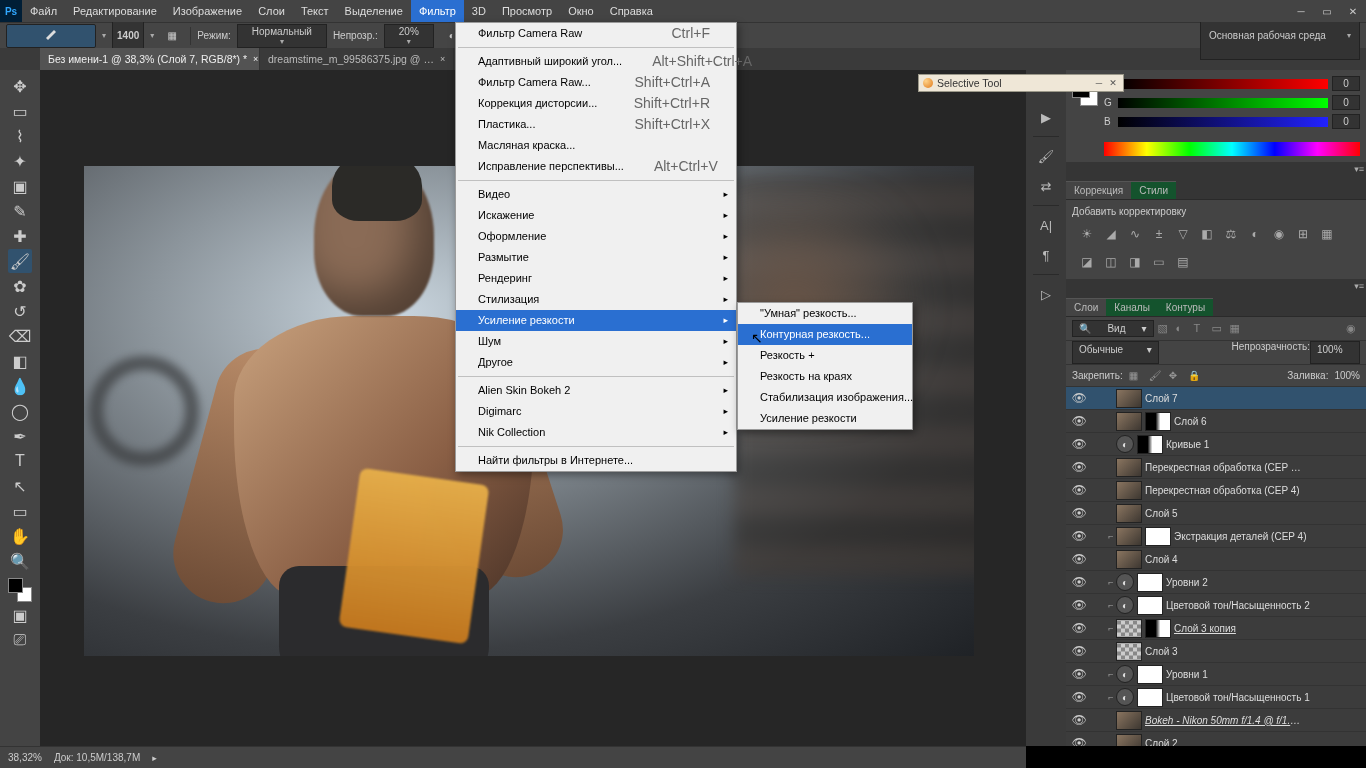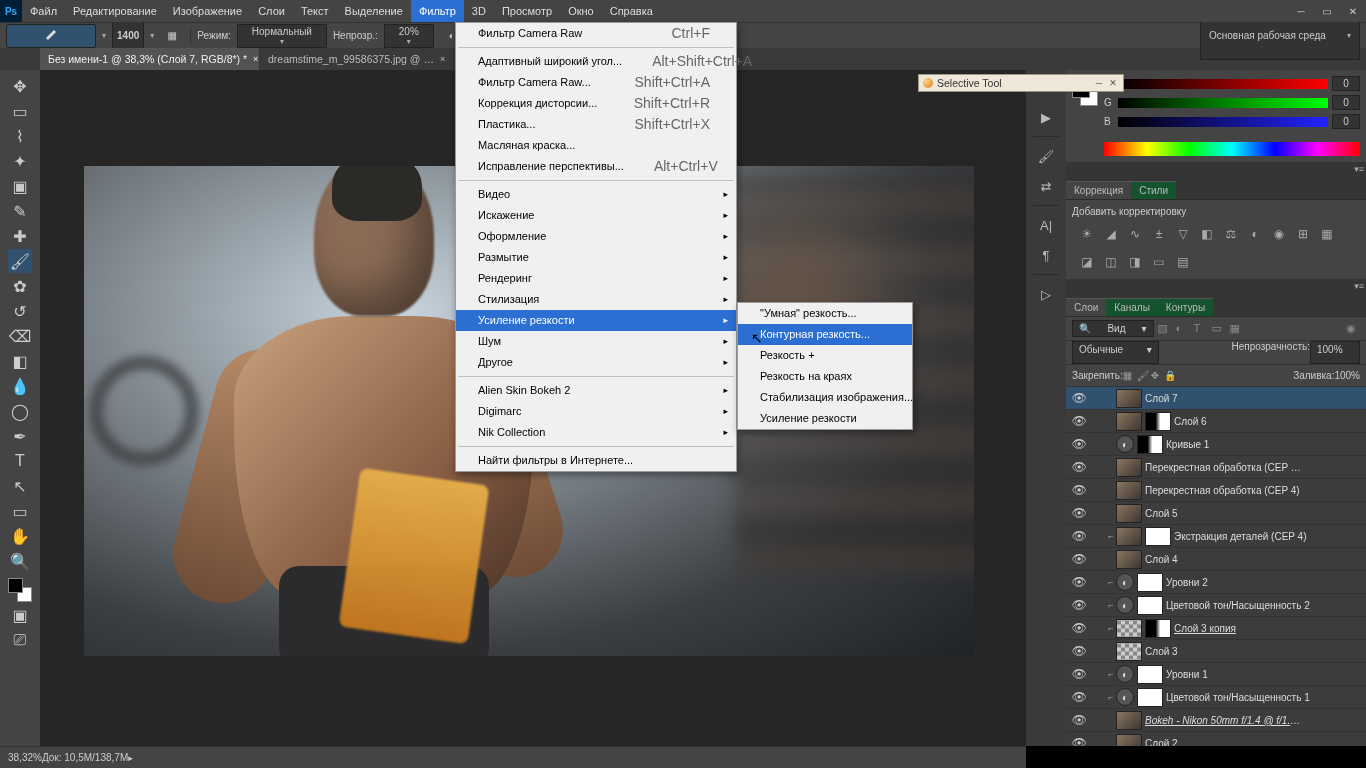--- a/index.html
+++ b/index.html
@@ -92,40 +92,40 @@
 .adj-grid { display:flex; flex-wrap:wrap; gap:6px; padding:2px 6px; }
 .adj-ic { width:18px; height:18px; color:#aaa; display:flex; align-items:center; justify-content:center; font-size:12px; }
 
 
 .layers-panel { flex:1; display:flex; flex-direction:column; min-height:0; }
 .layers-filter { height:24px; display:flex; align-items:center; gap:4px; padding:0 6px; border-bottom:1px solid #333; }
 .layers-filter .sel2 { background:#333; font-size:10px; color:#ccc; padding:2px 6px; border:1px solid #222; display:flex; align-items:center; gap:16px; }
 .filter-ic { width:14px; height:14px; color:#888; font-size:11px; }
 .layers-opts { height:24px; display:flex; padding:0 6px; font-size:10px; color:#ccc; border-bottom:1px solid #333; }
 .layers-opts .sel2 { background:#333; padding:2px 6px; border:1px solid #222; flex:1; max-width:140px; }
-.layers-lock { height:22px; display:flex; align-items:center; padding:0 6px; font-size:10px; color:#ccc; border-bottom:1px solid #333; }
+.layers-lock { height:22px; display:flex; align-items:center; padding:0 6px; gap:6px; font-size:10px; color:#ccc; border-bottom:1px solid #333; }
 .lock-ic { width:14px; font-size:10px; color:#999; }
 
 .layer-list { flex:1; overflow-y:auto; background:#3c3c3c; }
 .layer-row { display:flex; align-items:center; height:23px; border-bottom:1px solid #333; font-size:10px; color:#ddd; }
 .layer-row.sel { background:#31526e; }
 .vis { width:26px; text-align:center; font-size:12px; color:#ccc; }
 .link { width:14px; }
 .clip { width:10px; font-size:9px; color:#aaa; text-align:center; }
 .thumb { width:26px; height:19px; background:linear-gradient(135deg,#8a7560,#3d3731); border:1px solid #222; margin-right:3px; flex-shrink:0; }
 .thumb.mask { background:linear-gradient(90deg,#000 0%,#000 40%,#fff 60%,#fff 100%); }
 .thumb.white { background:#fff; }
 .thumb.adj { background:#555; display:flex; align-items:center; justify-content:center; font-size:10px; border-radius:50%; width:18px; height:18px; }
 .thumb.checker { background:repeating-conic-gradient(#888 0% 25%,#ccc 0% 50%) 0/8px 8px; }
 .lname { white-space:nowrap; overflow:hidden; text-overflow:ellipsis; max-width:160px; }
 .lname.ul { text-decoration:underline; }
 .lname.it { font-style:italic; }
 
 
-.statusbar { position:absolute; bottom:0; left:0; height:22px; width:1026px; background:#444; display:flex; align-items:center; padding:0 8px; color:#ccc; font-size:10px; border-top:1px solid #333; }
+.statusbar { position:absolute; bottom:0; left:0; height:22px; width:1026px; background:#444; display:flex; align-items:center; padding:0 8px; gap:12px; color:#ccc; font-size:10px; border-top:1px solid #333; }
 
 
 .sel-tool { position:absolute; left:918px; top:74px; width:206px; height:18px; background:#efe7d7; border:1px solid #9b9889; display:flex; align-items:center; padding:0 4px; font-size:10.5px; color:#333; }
 .sel-tool .orb { width:10px; height:10px; border-radius:50%; background:radial-gradient(circle at 30% 30%,#ffd38a,#e07b1c); margin-right:4px; }
 .sel-tool .wbtns { margin-left:auto; display:flex; gap:2px; }
 .sel-tool .wb { width:12px; height:12px; font-size:9px; display:flex; align-items:center; justify-content:center; color:#555; }
 svg { display:block; }
 </style>
 </head>
 <body>

